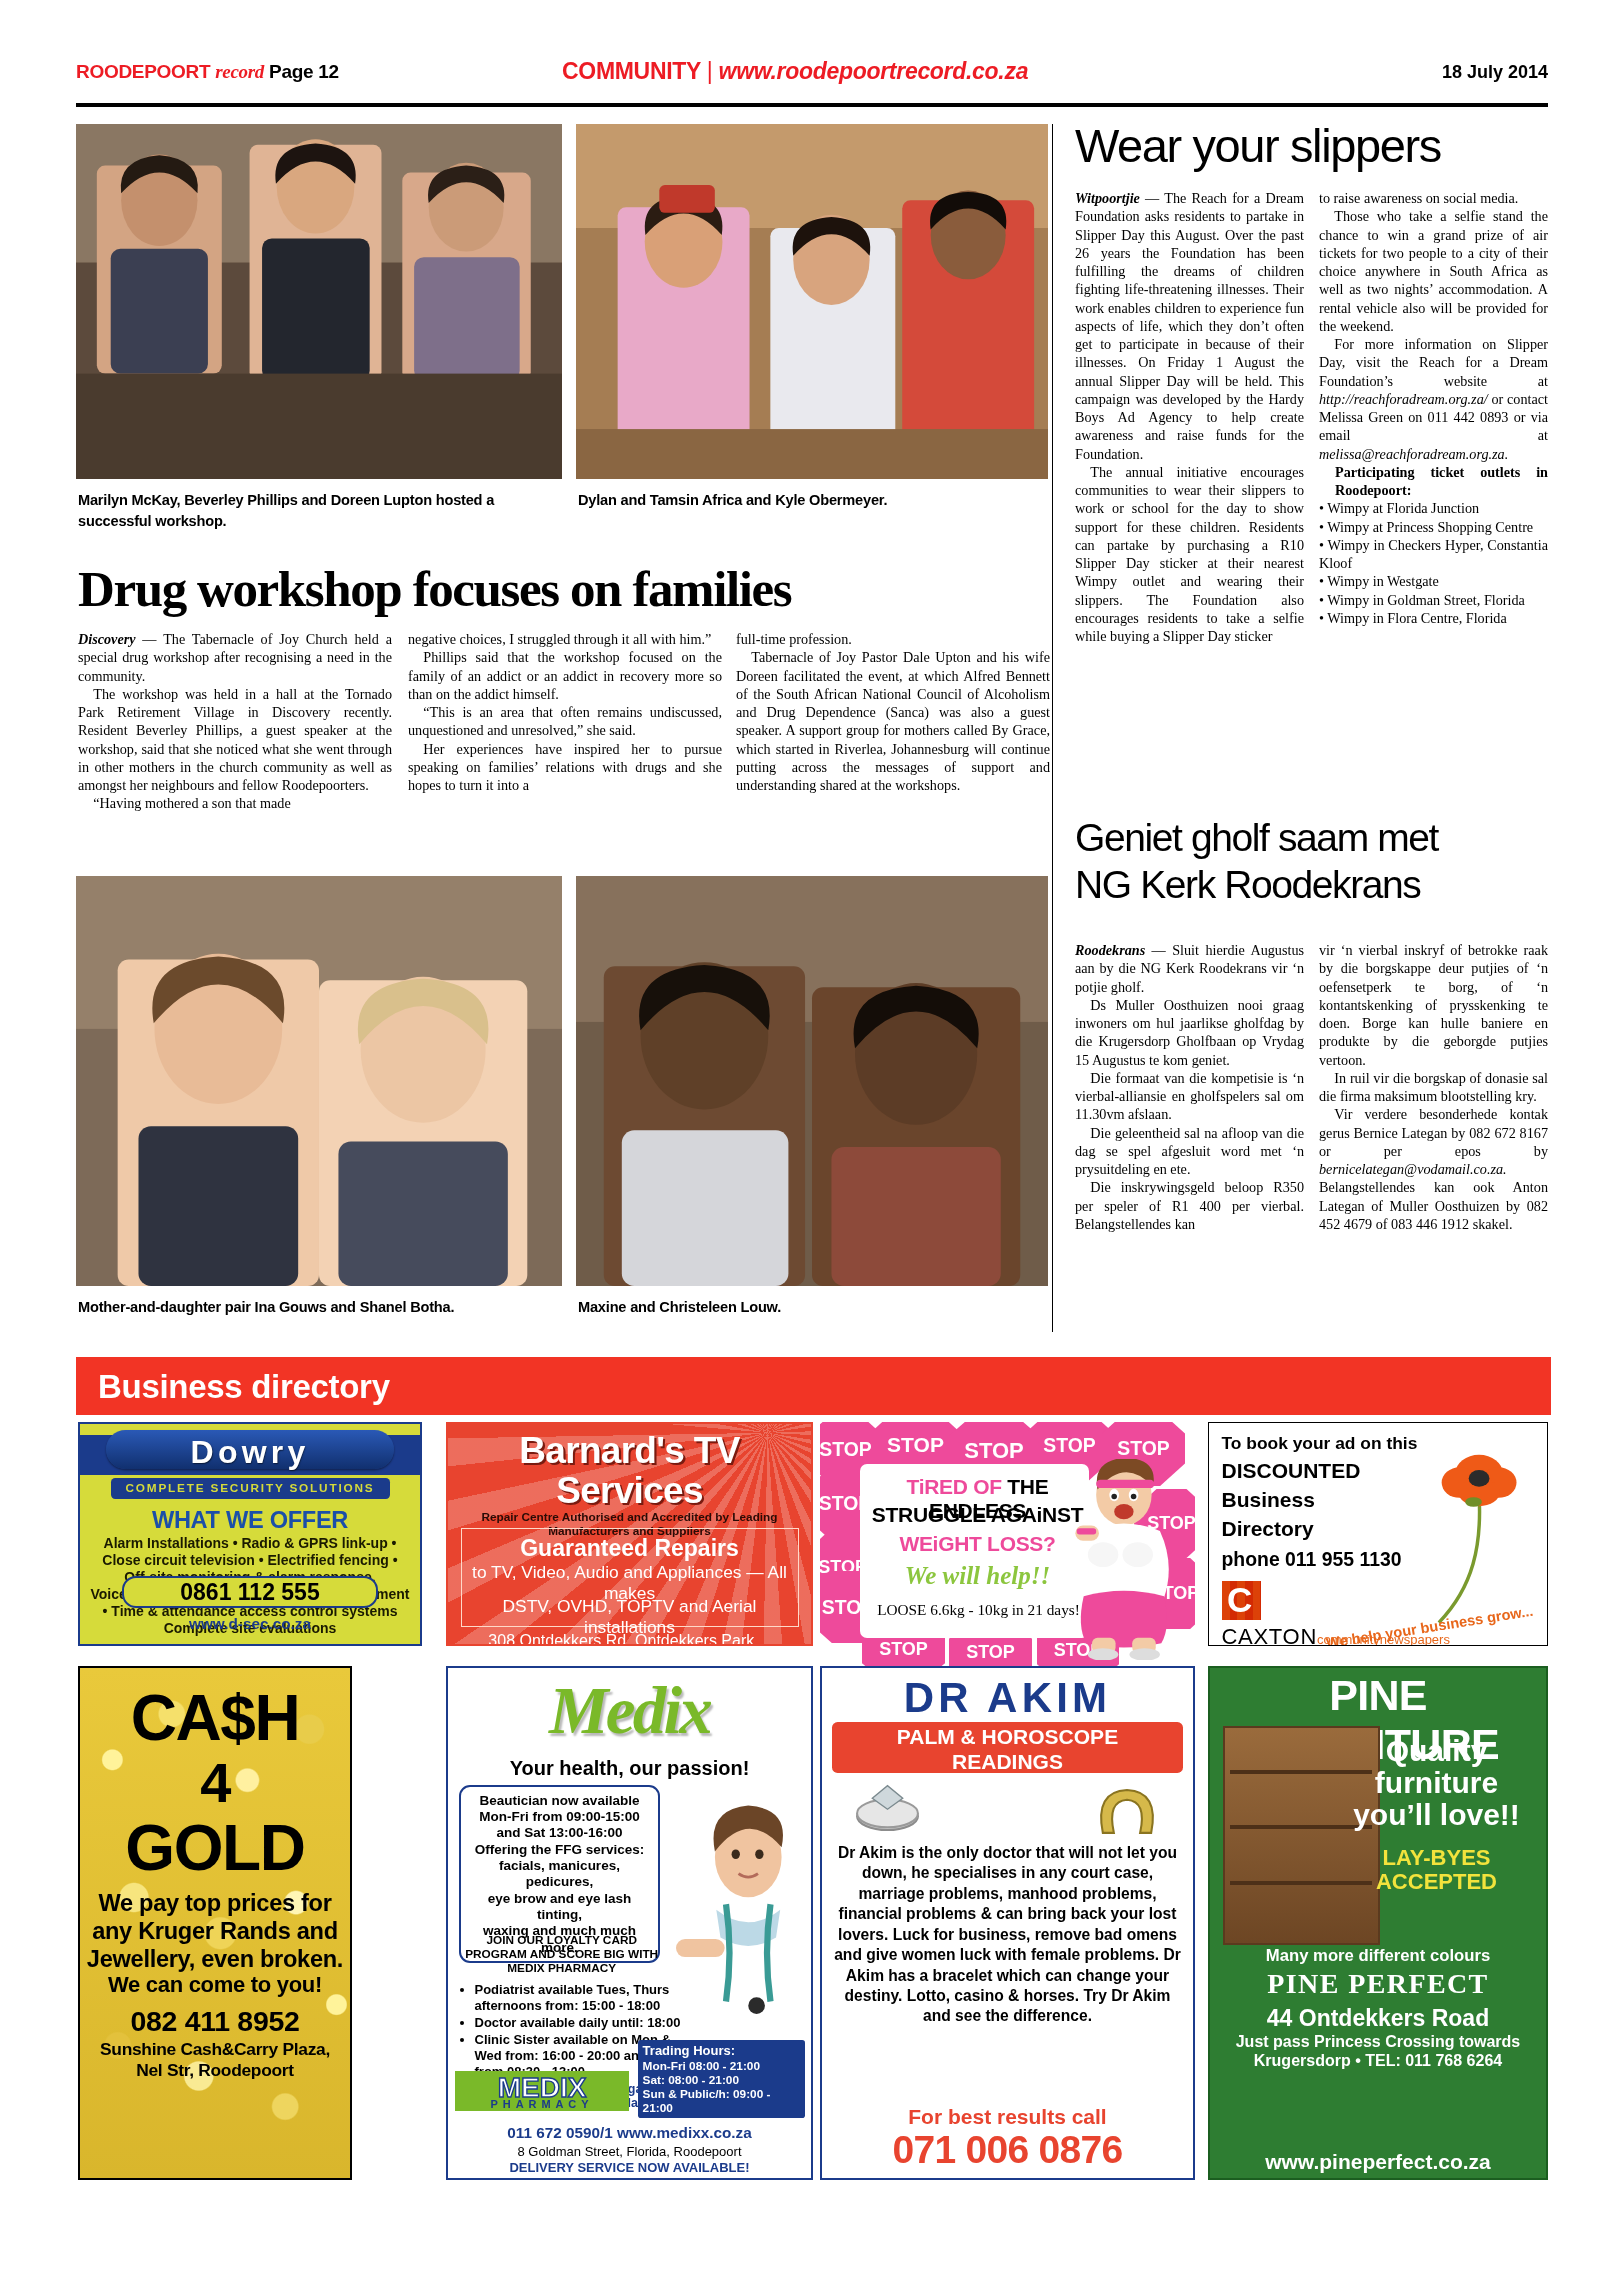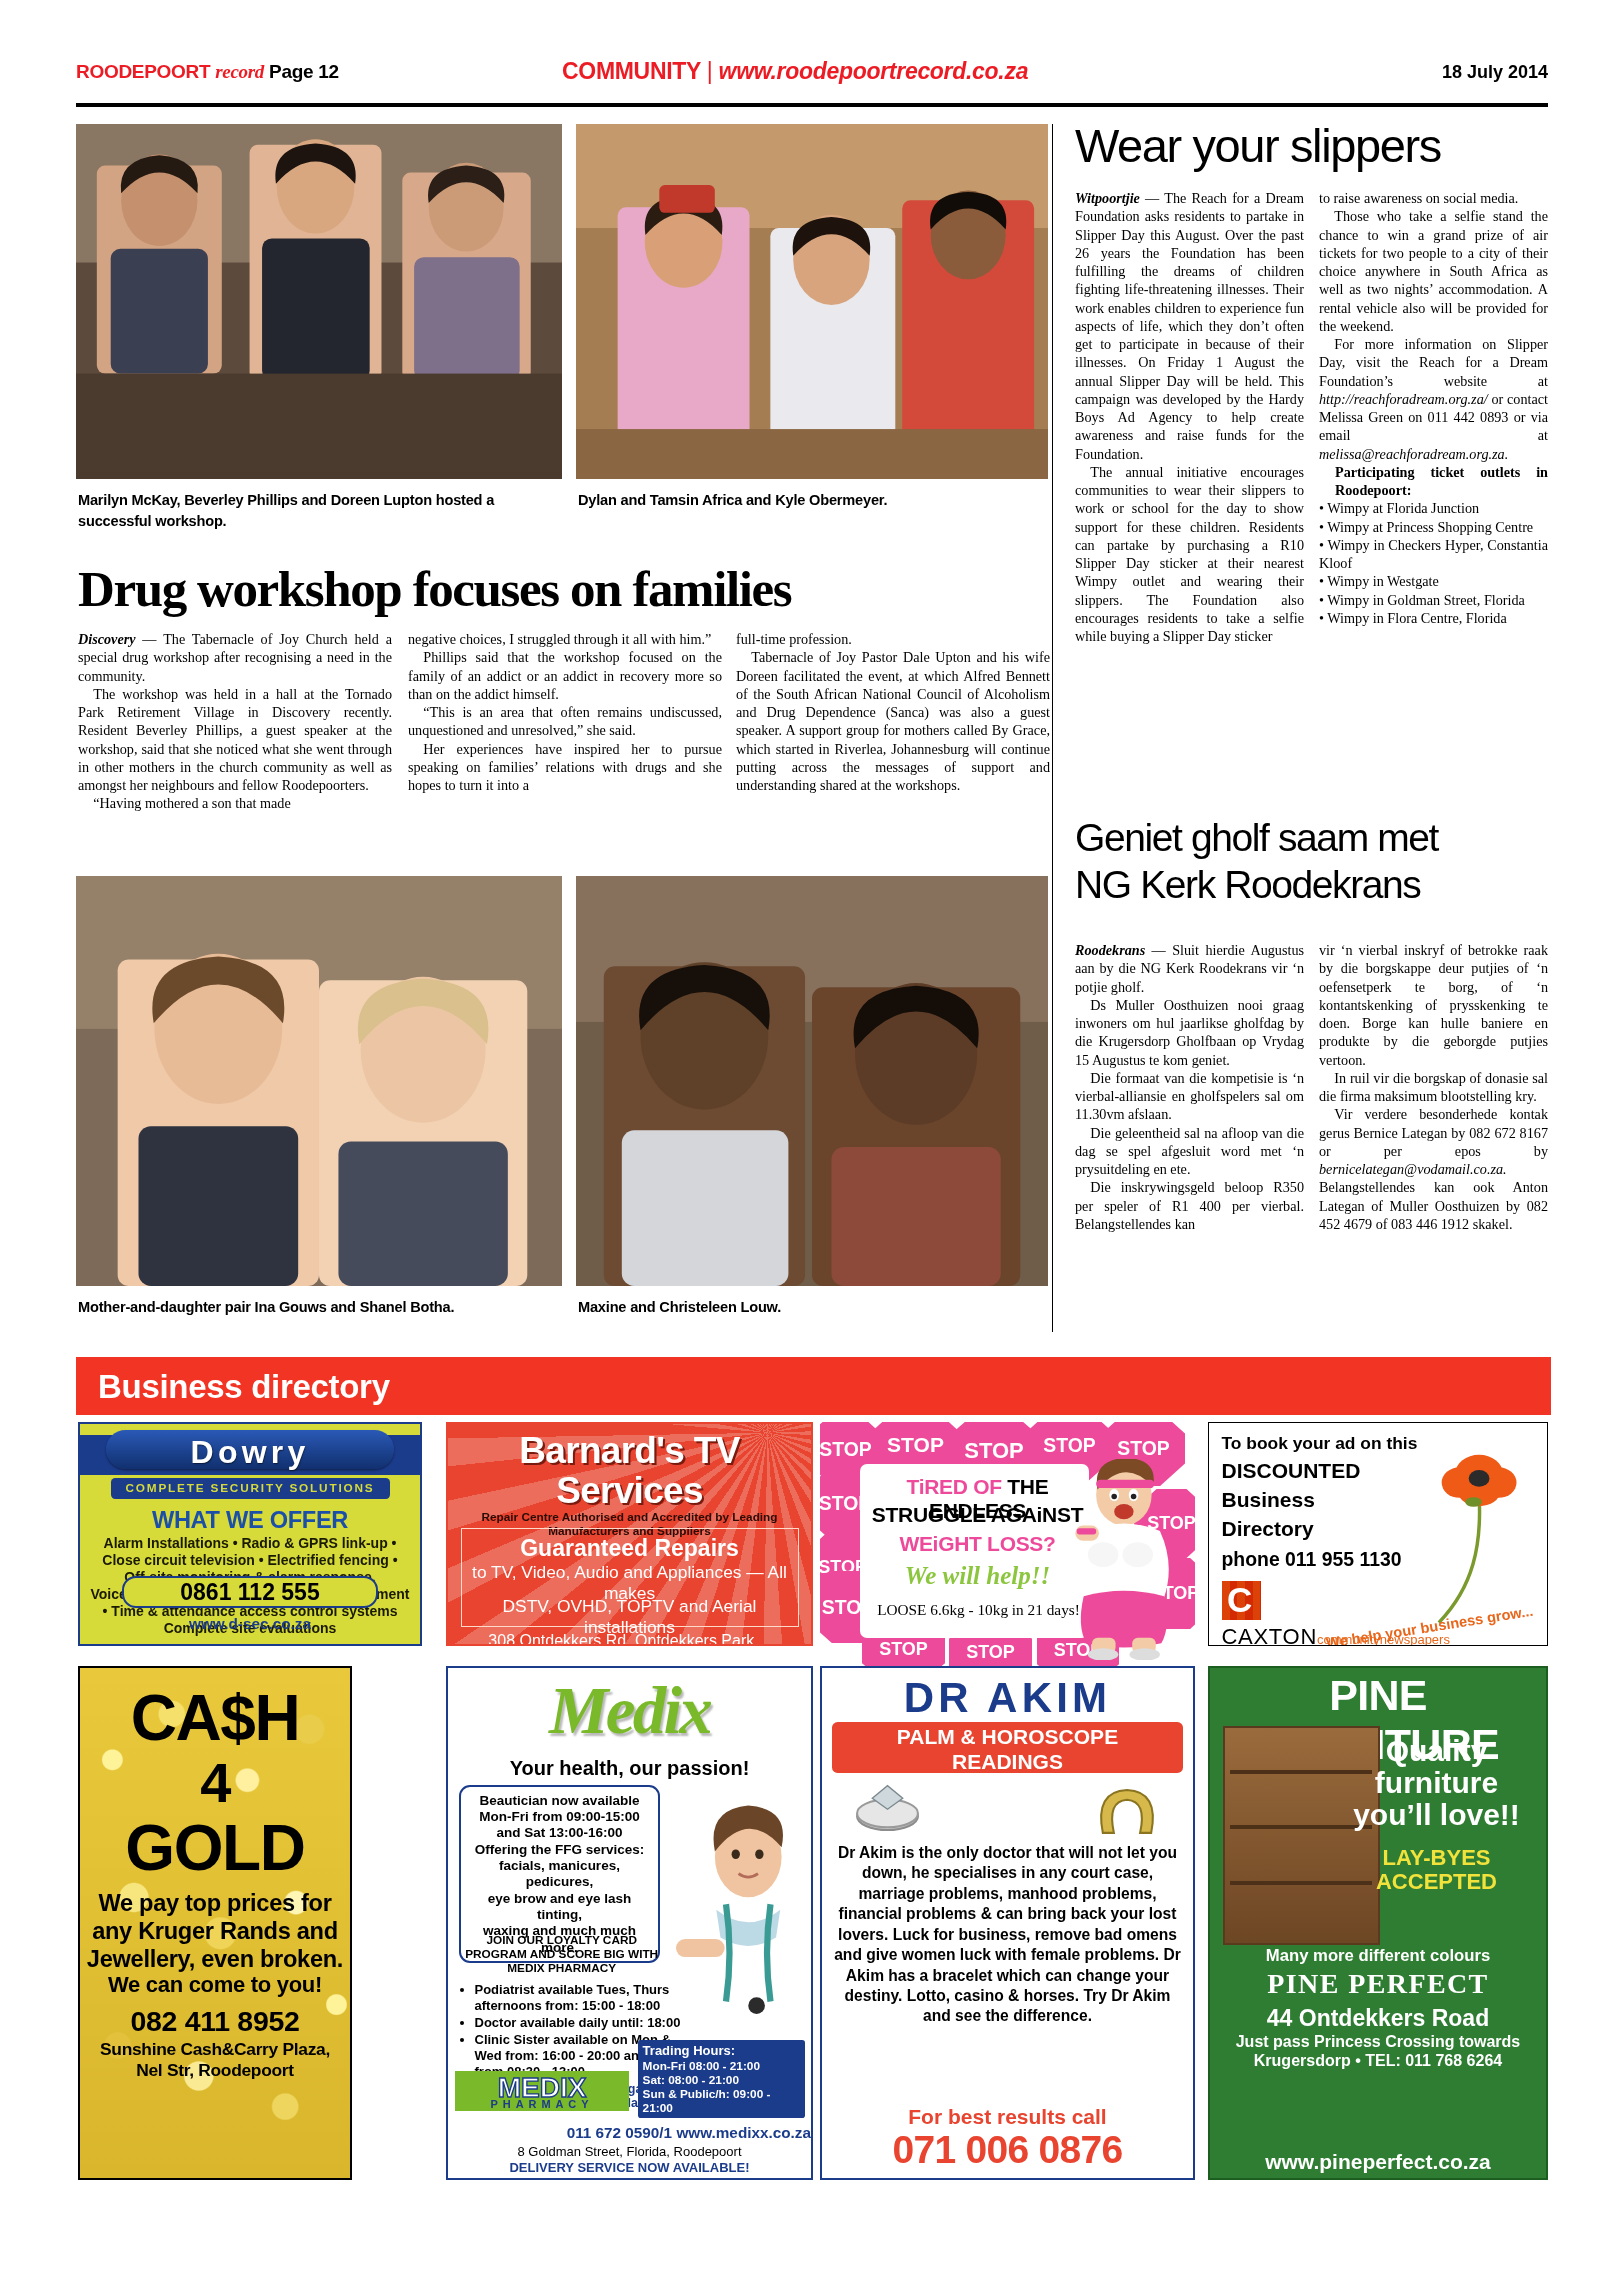--- a/index.html
+++ b/index.html
@@ -128,21 +128,21 @@
   .medix .bbox{position:absolute;left:11px;top:117px;width:201px;border:2.1px solid #1B3B8B;border-radius:11px;padding:5.6px 4.2px;box-sizing:border-box;text-align:center;font-family:"Liberation Sans",sans-serif;font-size:13.5px;font-weight:bold;line-height:1.21;}
   .medix .loyal{position:absolute;left:9.7px;top:265px;width:208px;text-align:center;font-family:"Liberation Sans",sans-serif;font-size:11.8px;font-weight:bold;}
   .medix .bul{position:absolute;left:12.5px;top:314px;width:208px;font-family:"Liberation Sans",sans-serif;font-size:13px;font-weight:bold;line-height:1.22;}
   .medix .bul li{margin-bottom:1.4px;}
   .medix .sib{position:absolute;left:7px;right:7px;top:414px;text-align:center;font-family:"Liberation Sans",sans-serif;font-size:12.5px;font-weight:bold;color:#1B3B8B;}
   .medix .woman{position:absolute;right:2.8px;top:125px;width:132px;height:292px;}
   .medix .mlogo{position:absolute;left:7px;bottom:67px;width:174px;height:40px;background:#7AB929;}
   .medix .mlogo .tx{position:absolute;left:0;right:0;top:1.4px;text-align:center;font-family:"Liberation Sans",sans-serif;font-size:28px;font-weight:bold;color:#fff;-webkit-text-stroke:1.4px #1B3B8B;}
   .medix .mlogo .ph{position:absolute;left:0;right:0;bottom:1.4px;text-align:center;font-family:"Liberation Sans",sans-serif;font-size:11px;font-weight:bold;color:#1B3B8B;letter-spacing:4.9px;}
   .medix .hours{position:absolute;right:5.6px;bottom:60px;width:167px;background:#1B3B8B;color:#fff;font-family:"Liberation Sans",sans-serif;font-size:13px;font-weight:bold;line-height:1.2;padding:2.8px 4.2px;box-sizing:border-box;border-radius:2.8px;}
-  .medix .foot1{position:absolute;left:0;right:0;bottom:36px;text-align:right;font-family:"Liberation Sans",sans-serif;font-size:15.3px;font-weight:bold;color:#1B3B8B;}
+  .medix .foot1{position:absolute;left:0;right:0;bottom:36px;text-align:center;font-family:"Liberation Sans",sans-serif;font-size:15.3px;font-weight:bold;color:#1B3B8B;}
   .medix .foot2{position:absolute;left:0;right:0;bottom:19.4px;text-align:center;font-family:"Liberation Sans",sans-serif;font-size:13px;color:#000;}
   .medix .foot3{position:absolute;left:0;right:0;bottom:2.8px;text-align:center;font-family:"Liberation Sans",sans-serif;font-size:13px;font-weight:bold;color:#1B3B8B;}
 
   
   .akim{background:#fff;border:2.1px solid #1B3B8B;}
   .akim .t1{position:absolute;left:0;right:0;top:5.6px;text-align:center;font-family:"Liberation Sans",sans-serif;font-size:42px;font-weight:bold;color:#1B3B8B;letter-spacing:4.2px;}
   .akim .bar{position:absolute;left:9.7px;right:9.7px;top:54px;height:51px;background:#E8442F;border-radius:5.6px;}
   .akim .bar .a{position:absolute;left:0;right:0;top:2.8px;text-align:center;font-family:"Liberation Sans",sans-serif;font-size:21px;font-weight:bold;color:#fff;}
   .akim .bar .b{position:absolute;left:0;right:0;top:28px;text-align:center;font-family:"Liberation Sans",sans-serif;font-size:21px;font-weight:bold;color:#fff;}
   .akim .ring{position:absolute;left:23.6px;top:112px;width:83px;height:53px;}

